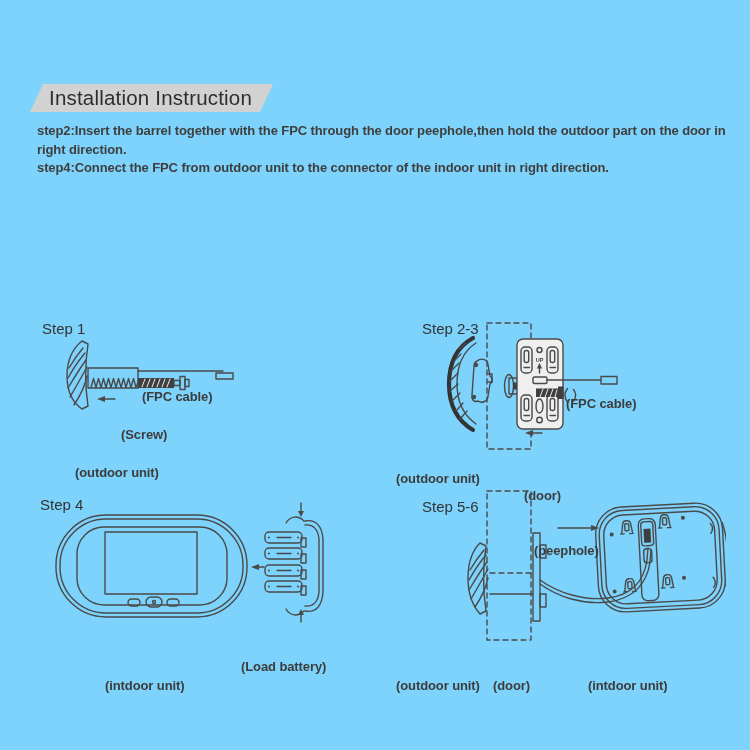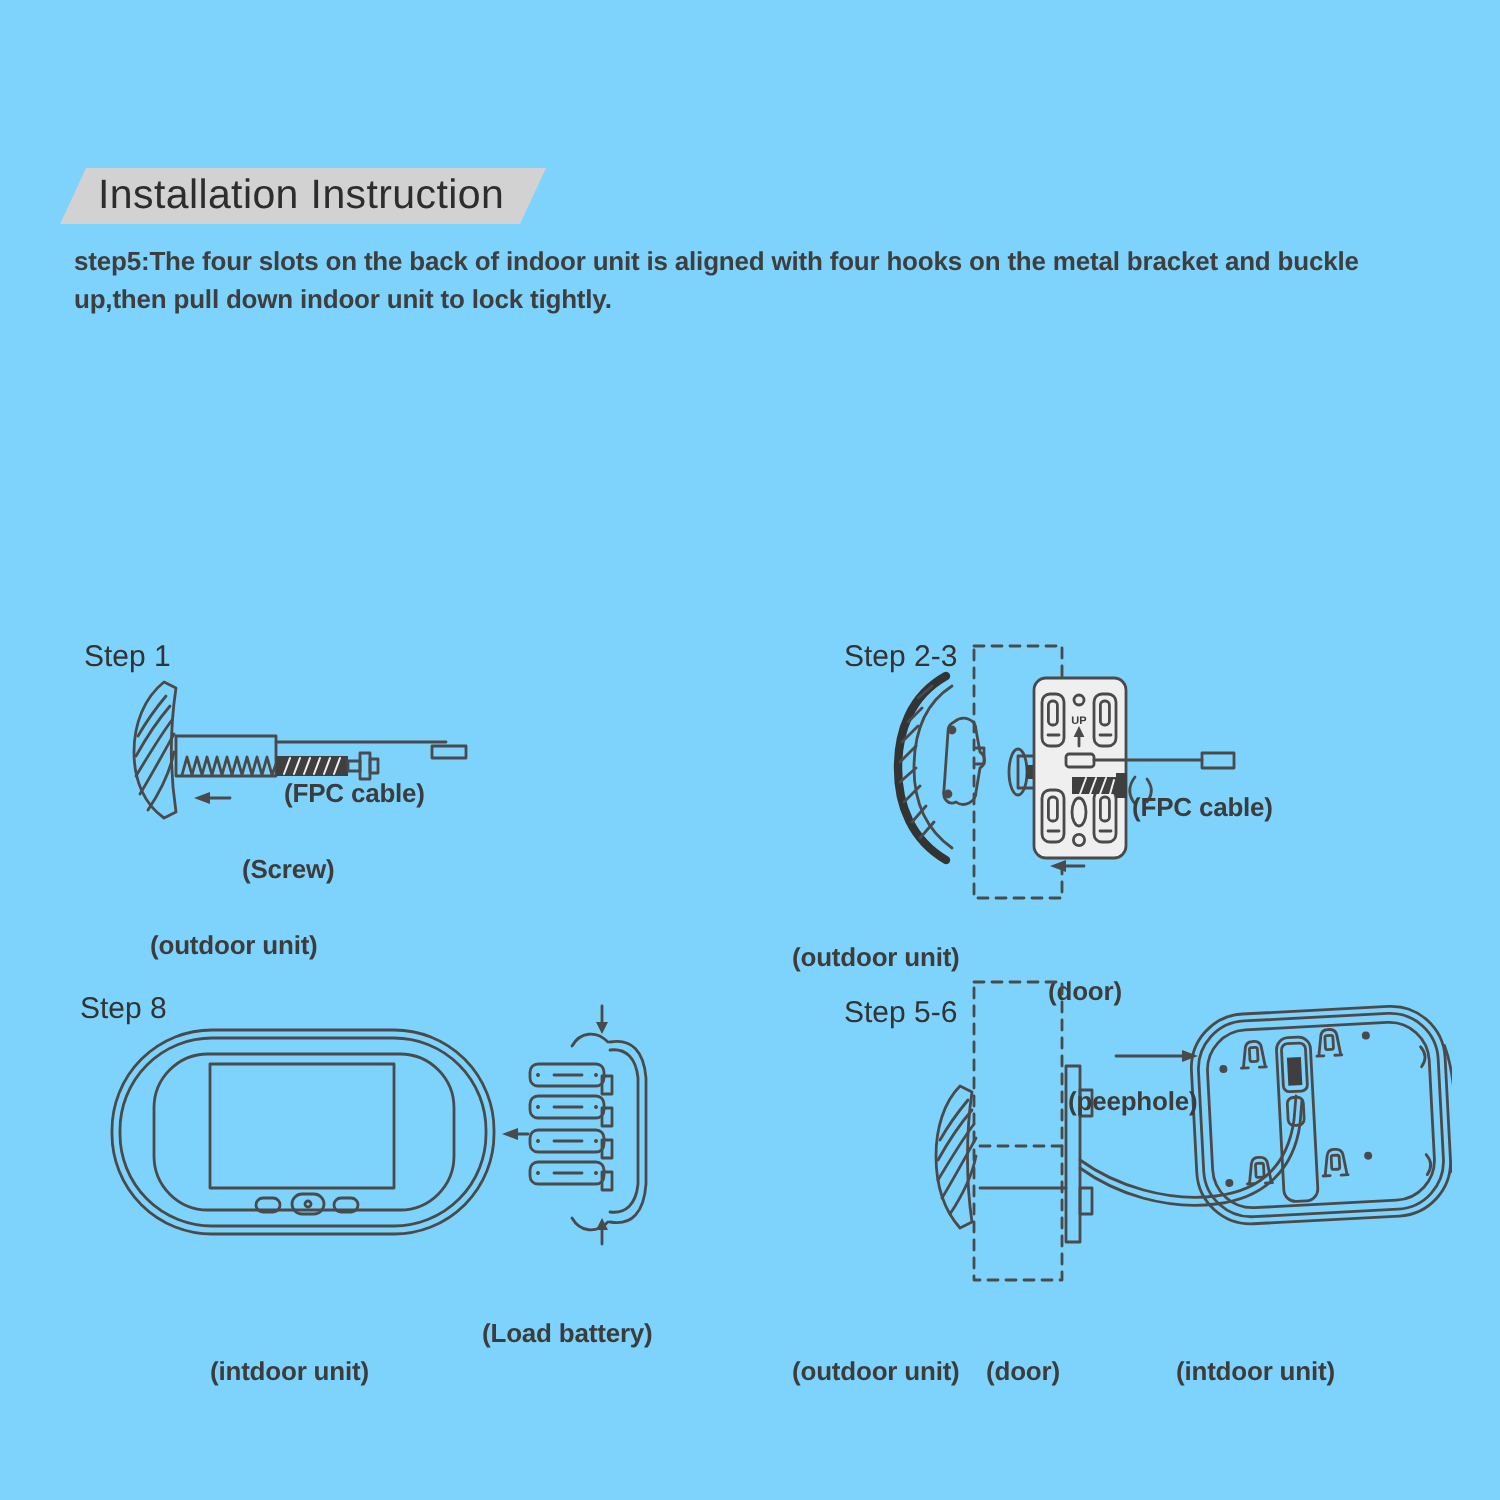--- a/index.html
+++ b/index.html
@@ -30,21 +30,22 @@
 </style>
 </head>
 <body>
 
 <div class="page">
 
   <div class="banner"></div>
   <div class="title">Installation Instruction</div>
 
   <div class="steps">
-    <p>step5:The four slots on the back of indoor unit is aligned with four hooks on the metal bracket and buckle up,then pull down indoor unit to lock tightly.</p>
+    <p>step2:Insert the barrel together with the FPC through the door peephole,then hold the outdoor part on the door in right direction.</p>
+    <p>step4:Connect the FPC from outdoor unit to the connector of the indoor unit in right direction.</p>
   </div>
 
   <div class="diag" style="left:35px;top:316px;width:215px;height:140px;">
     <svg width="215" height="140" viewBox="0 0 215 140">
       <g>
         <path d="M53,28 L47,25 C37,33 32,46 32,60 C32,74 37,86 47,93 L53,90 C50,70 50,48 53,28 Z"></path>
         <path d="M34,52 C38,45 43,38 48,32" stroke-width="1"></path>
         <path d="M33,62 C38,53 44,44 50,37" stroke-width="1"></path>
         <path d="M33,72 C39,62 45,52 51,44" stroke-width="1"></path>
         <path d="M35,81 C41,71 47,60 52,51" stroke-width="1"></path>
@@ -177,21 +178,21 @@
       </g>
       <g>
         <line x1="266" y1="9" x2="266" y2="18"></line>
         <polygon class="head" points="263,17 269,17 266,23"></polygon>
         <line x1="266" y1="128" x2="266" y2="120"></line>
         <polygon class="head" points="263,121 269,121 266,115"></polygon>
         <line x1="229" y1="73" x2="223" y2="73"></line>
         <polygon class="head" points="216,73 224,70 224,76"></polygon>
       </g>
     </svg>
-    <div class="dtitle" style="left:5px;top:2px;">Step 8</div>
+    <div class="dtitle" style="left:5px;top:2px;">Step 4</div>
     <div class="dlabel" style="left:206px;top:129px;">(Load battery)</div>
     <div class="dlabel" style="left:70px;top:148px;">(intdoor unit)</div>
   </div>
 
   <div class="diag" style="left:396px;top:488px;width:330px;height:178px;">
     <svg width="330" height="178" viewBox="0 0 330 178">
       <rect class="dash" x="91" y="3" width="44" height="149"></rect>
       <g>
         <path d="M90,58 L84,55 C76,63 72,76 72,90 C72,104 76,117 84,126 L90,123 C87,103 87,78 90,58 Z"></path>
         <path d="M74,82 C78,75 83,68 88,62" stroke-width="1"></path>

